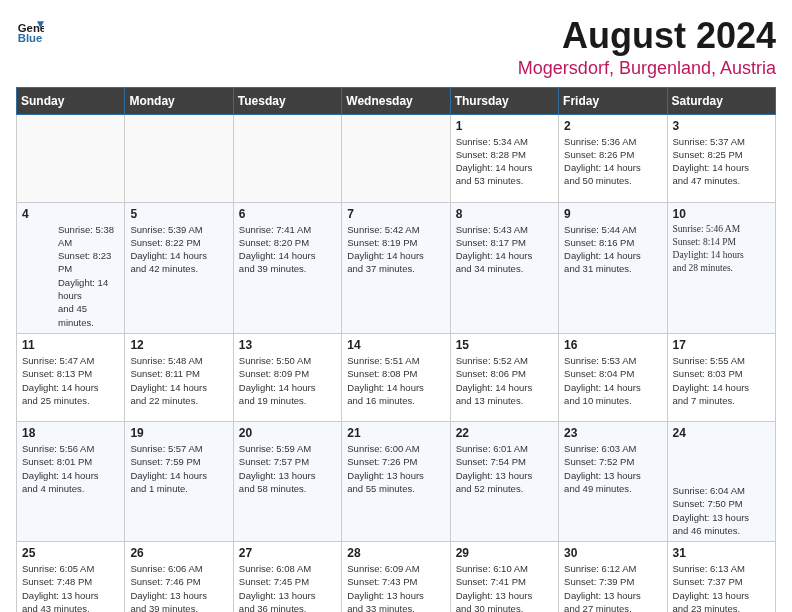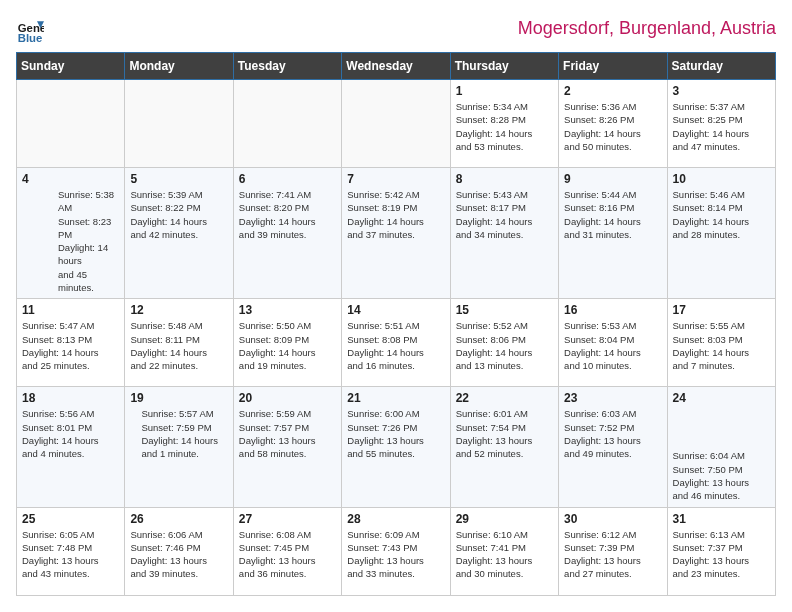--- a/index.html
+++ b/index.html
@@ -89,20 +89,21 @@
 
 <div class="header">
   <div class="logo">
     <svg class="logo-icon" viewBox="0 0 32 32">
       <text x="2" y="18" font-size="13" font-weight="bold" fill="#1a1a1a">General</text>
       <text x="2" y="30" font-size="13" font-weight="bold" fill="#2e6da4">Blue</text>
       <polygon points="24,6 32,6 28,14" fill="#2e6da4"></polygon>
     </svg>
   </div>
   <div class="title-block">
+    <div class="month-year">August 2024</div>
     <div class="location">Mogersdorf, Burgenland, Austria</div>
   </div>
 </div>
 
 <table class="calendar">
   <thead>
     <tr>
     <th>Sunday</th>
         <th>Monday</th>
         <th>Tuesday</th>
@@ -178,21 +179,21 @@
         </td>
         <td>
           <span class="day-num">9</span>
           <div class="cell-content" style="white-space: pre-line;">Sunrise: 5:44 AM
 Sunset: 8:16 PM
 Daylight: 14 hours
 and 31 minutes.</div>
         </td>
         <td>
           <span class="day-num">10</span>
-          <div class="cell-content" style="white-space: pre-line;">Sunrise: 5:46 AM
+          <div class="cell-content" style="white-space: pre-line; font-family: Liberation Serif, serif;">Sunrise: 5:46 AM
 Sunset: 8:14 PM
 Daylight: 14 hours
 and 28 minutes.</div>
         </td>
       </tr>
       <tr>
         <td>
           <span class="day-num">11</span>
           <div class="cell-content" style="white-space: pre-line;">Sunrise: 5:47 AM
 Sunset: 8:13 PM
@@ -245,21 +246,21 @@
       <tr>
         <td>
           <span class="day-num">18</span>
           <div class="cell-content" style="white-space: pre-line;">Sunrise: 5:56 AM
 Sunset: 8:01 PM
 Daylight: 14 hours
 and 4 minutes.</div>
         </td>
         <td>
           <span class="day-num">19</span>
-          <div class="cell-content" style="white-space: pre-line; margin-left: 11px;">Sunrise: 5:57 AM
+          <div class="cell-content" style="white-space: pre-line;">Sunrise: 5:57 AM
 Sunset: 7:59 PM
 Daylight: 14 hours
 and 1 minute.</div>
         </td>
         <td>
           <span class="day-num">20</span>
           <div class="cell-content" style="white-space: pre-line;">Sunrise: 5:59 AM
 Sunset: 7:57 PM
 Daylight: 13 hours
 and 58 minutes.</div>

